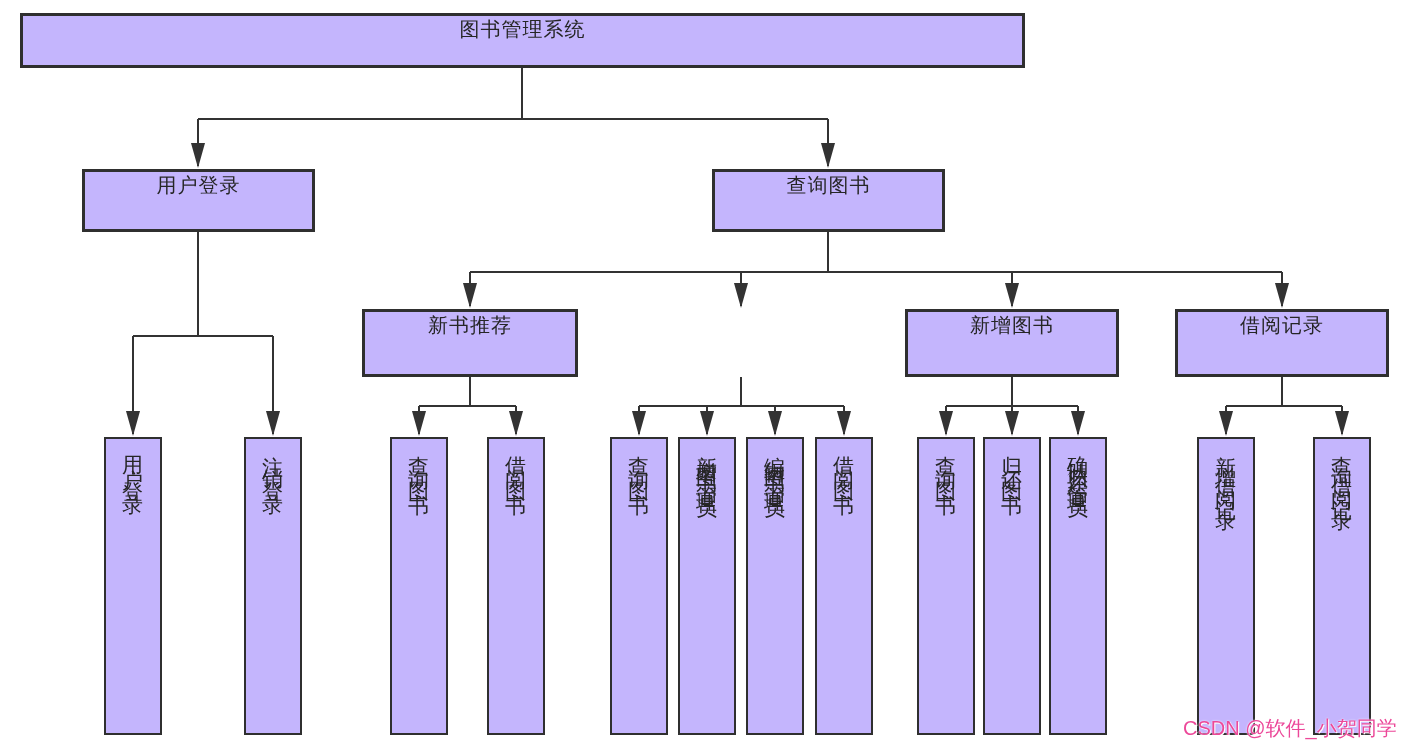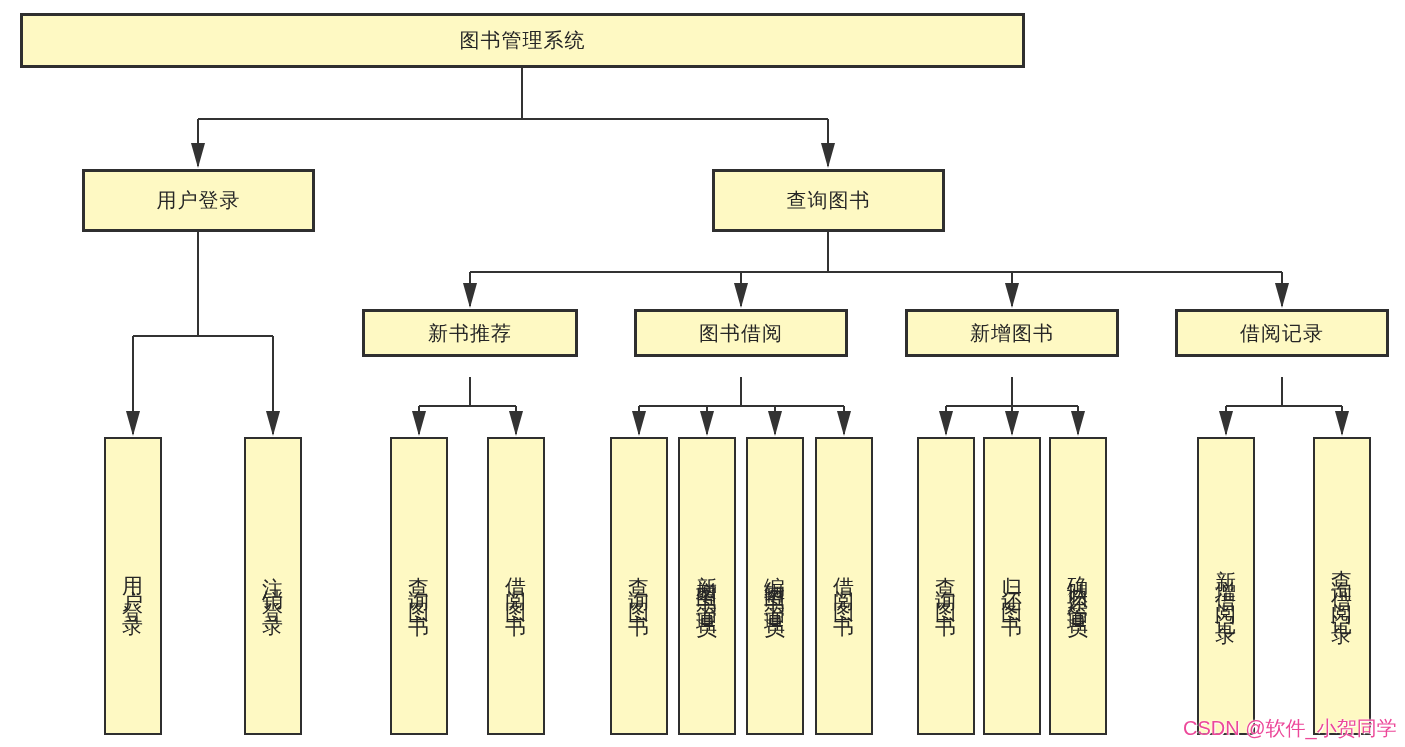--- a/index.html
+++ b/index.html
@@ -2,30 +2,30 @@
 <html><head>
 <meta charset="utf-8">
 <style>
   html,body{margin:0;padding:0;background:#ffffff;}
   .canvas{
     position:relative;width:1405px;height:747px;background:#ffffff;
     font-family:"Liberation Sans","DejaVu Sans",sans-serif;overflow:hidden;
   }
   .connectors{position:absolute;left:0;top:0;z-index:1;}
   .box{
-    position:absolute;background:#fef9c3;border:3px solid #2f2f2f;
-    display:flex;align-items:center;justify-content:center;
+    position:absolute;background:#c4b5fd;border:3px solid #2f2f2f;
+    display:flex;align-items:flex-start;justify-content:center;
     box-sizing:border-box;z-index:2;color:#262626;
   }
   .hbox{font-size:20px;letter-spacing:1px;}
   .root{left:20px;top:13px;width:1005px;height:55px;}
   .lvl1{top:169px;width:233px;height:63px;}
   .n-user-login{left:82px;}
   .n-book-mgmt{left:712px;}
-  .lvl2{top:309px;height:48px;width:214px;}
+  .lvl2{top:309px;height:68px;width:214px;}
   .n-recommend{left:362px;width:216px;}
   .n-borrowing{left:634px;}
   .n-current{left:905px;}
   .n-records{left:1175px;}
   .leaf{
     top:437px;width:58px;height:298px;border-width:2px;z-index:2;
   }
   .vtext{
     writing-mode:vertical-rl;text-orientation:mixed;
     font-size:21px;color:#262626;line-height:1;white-space:nowrap;
@@ -105,23 +105,20 @@
   <div class="box lvl1 hbox n-user-login">
     <span>用户登录</span>
   </div>
   <div class="box lvl1 hbox n-book-mgmt">
     <span>查询图书</span>
   </div>
 
   <div class="box lvl2 hbox n-recommend">
     <span>新书推荐</span>
   </div>
-  <div class="box lvl2 hbox n-borrowing">
-    <span>图书借阅</span>
-  </div>
   <div class="box lvl2 hbox n-current">
     <span>新增图书</span>
   </div>
   <div class="box lvl2 hbox n-records">
     <span>借阅记录</span>
   </div>
 
   <div class="box leaf l1">
     <span class="vtext ls4">用户登录</span>
   </div>

